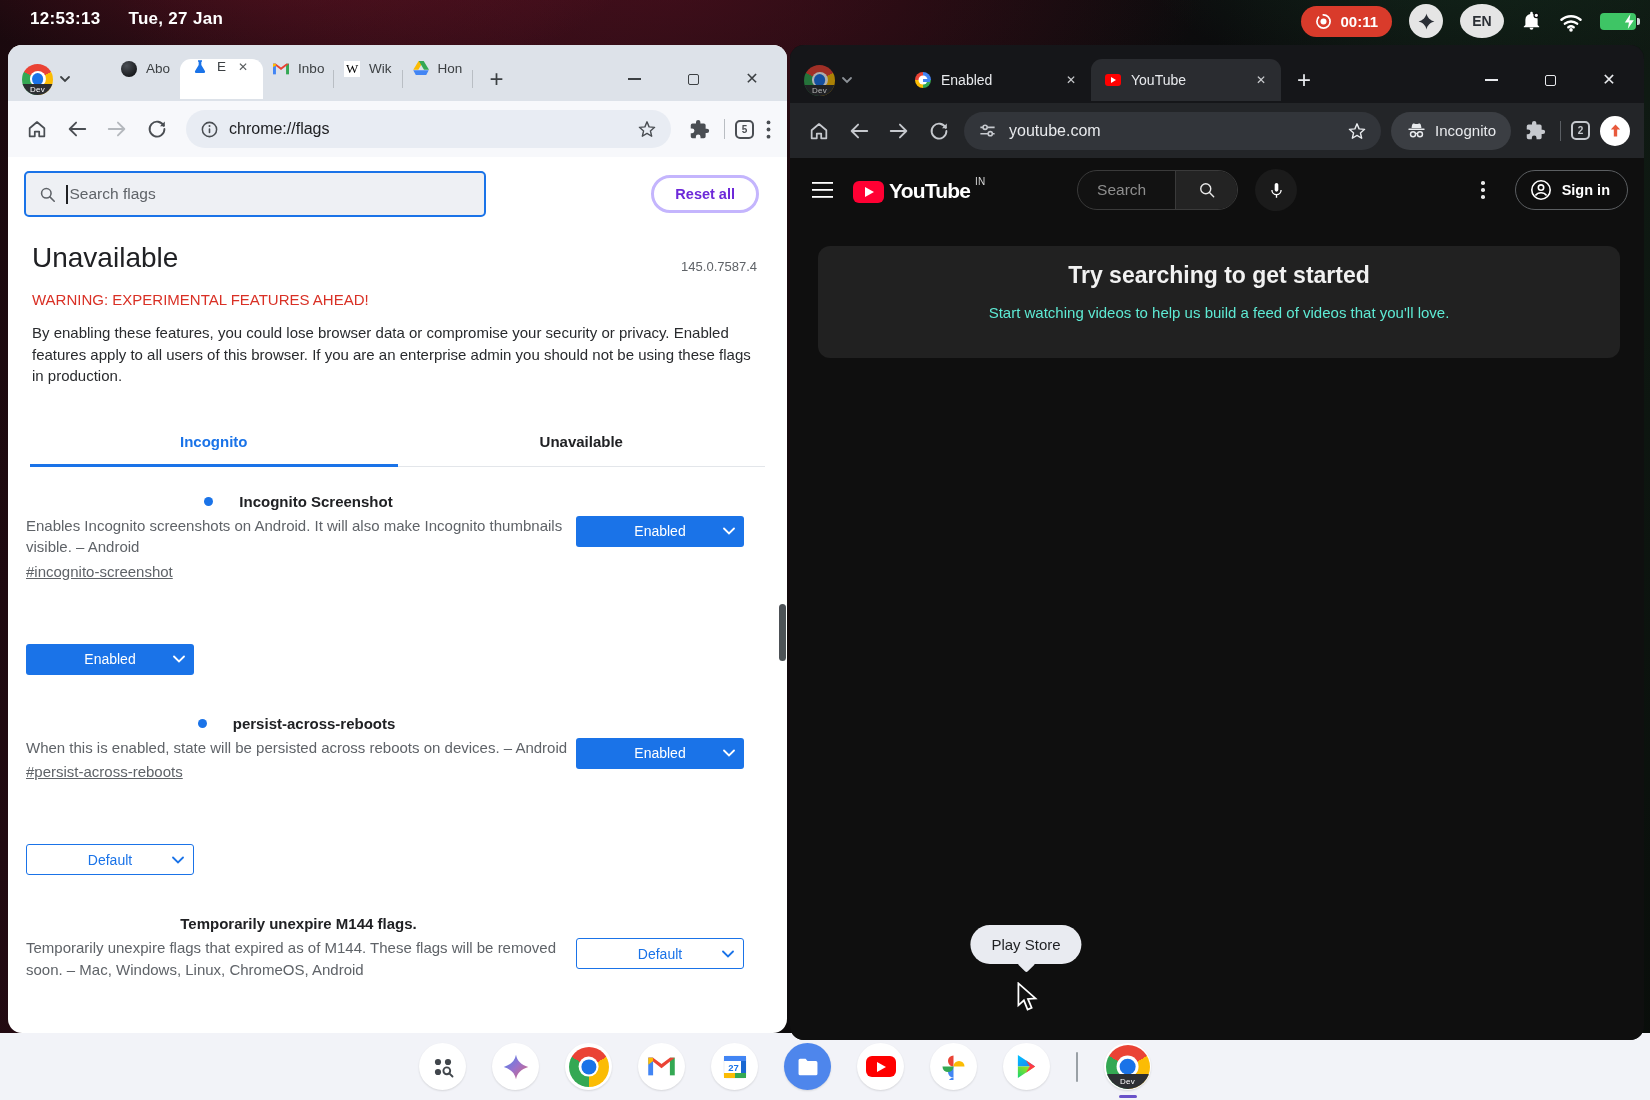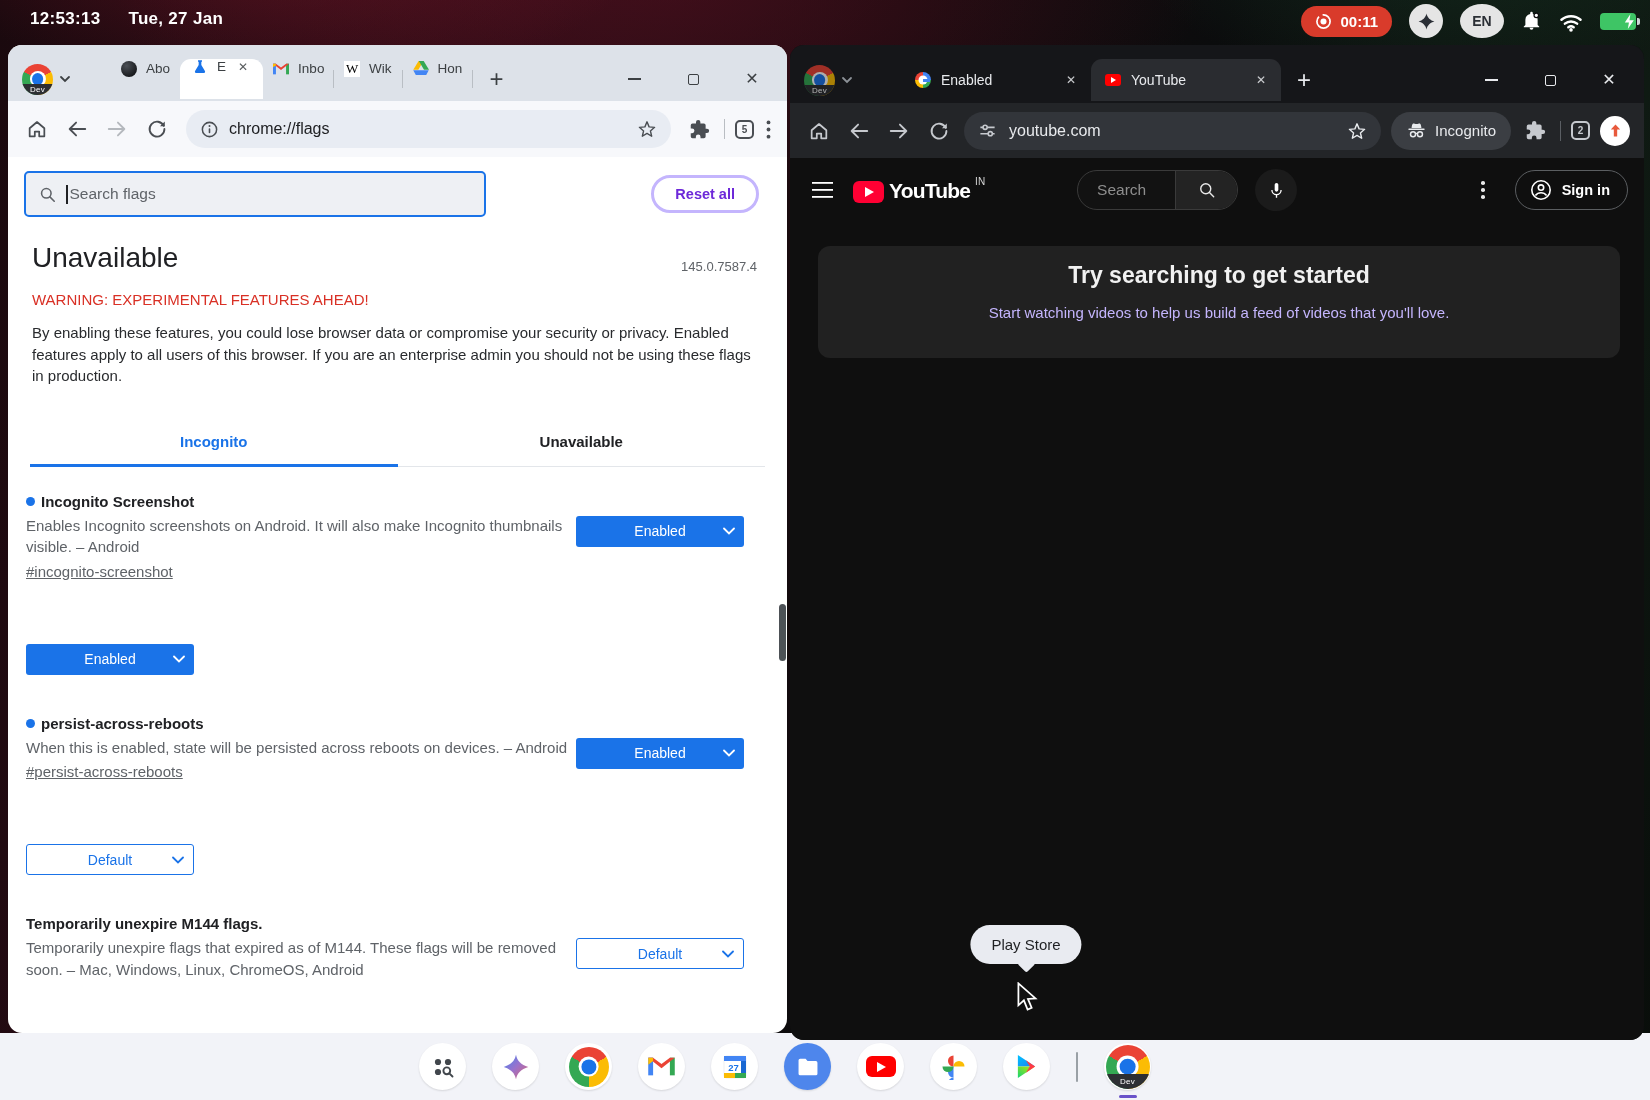--- a/index.html
+++ b/index.html
@@ -75,21 +75,21 @@
   .exp-title { font-size:28px; font-weight:400; color:#202124; }
   .exp-version { font-size:13px; color:#5f6368; margin-right:6px; }
   .warning { margin:17px 8px 0 8px; color:#d93025; font-size:15px; }
   .exp-desc { margin:14px 8px 0 8px; color:#292b2e; font-size:15px; line-height:21.5px; max-width:720px; }
   .flags-tabs { display:flex; margin:30px 6px 0 6px; border-bottom:1px solid #e3e6ea; }
   .flags-tab { flex:1; text-align:center; padding:16px 0 14px 0; font-size:15px; font-weight:600; color:#202124; }
   .flags-tab.active { color:#1a73e8; border-bottom:3px solid #1a73e8; margin-bottom:-1px; }
   .flags-list { padding:26px 6px 0 2px; }
   .flag-row { display:flex; justify-content:space-between; margin-bottom:40px; }
   .flag-info { max-width:545px; }
-  .flag-title-line { display:flex; align-items:center; gap:6px; }
+  .flag-title-line { display:flex; align-items:center; gap:26px;justify-content:center; }
   .flag-dot { width:9px; height:9px; border-radius:50%; background:#1a73e8; flex:none; }
   .flag-title { font-size:15px; font-weight:600; color:#202124; }
   .flag-desc { margin-top:5px; font-size:15px; color:#5f6368; line-height:21.5px; }
   .flag-link { display:inline-block; margin-top:5px; font-size:15px; color:#5f6368; text-decoration:underline; }
   .flag-select { width:168px; height:31px; border-radius:3px; margin-top:23px; margin-right:21px; flex:none;
     display:flex; align-items:center; justify-content:center; gap:0; position:relative; font-size:14px; }
   .flag-select.filled { background:#1a73e8; color:#fff; }
   .flag-select.outlined { background:#fff; color:#1a73e8; border:1px solid #1a73e8; }
   .flag-select svg { position:absolute; right:9px; top:50%; transform:translateY(-50%); }
   .l-scroll-thumb { position:absolute; right:1px; top:447px; width:7px; height:57px; background:#4d5156; border-radius:4px; }
@@ -119,21 +119,21 @@
   .yt-search { display:flex; align-items:center; height:40px; border:1px solid #3a3a3a; border-radius:20px; overflow:hidden; background:#121212; }
   .yt-search .q { width:97px; padding-left:19px; color:#8e8e8e; font-size:15.5px; }
   .yt-search .mag { width:62px; height:100%; background:#232323; border-left:1px solid #3a3a3a; display:flex; align-items:center; justify-content:center; }
   .yt-mic { width:42px; height:42px; border-radius:50%; background:#1b1b1b; display:flex; align-items:center; justify-content:center; margin-left:17px; }
   .yt-right { margin-left:auto; display:flex; align-items:center; gap:26px; }
   .yt-kebab { display:flex; flex-direction:column; gap:3.5px; padding:4px; }
   .yt-kebab i { width:3.6px; height:3.6px; border-radius:50%; background:#e8e8e8; }
   .yt-signin { display:flex; align-items:center; gap:9px; height:40px; padding:0 17px 0 13px; border:1px solid #5b5e61; border-radius:20px; color:#fff; font-size:14.5px; font-weight:600; }
   .yt-empty-card { margin:24px 24px 0 28px; height:112px; background:#212121; border-radius:12px; text-align:center; padding-top:16px; }
   .yt-empty-title { color:#f1f1f1; font-size:23px; font-weight:700; }
-  .yt-empty-sub { color:#c4b5fd; font-size:15px; margin-top:15px; }
+  .yt-empty-sub { color:#5eead4; font-size:15px; margin-top:15px; }
 
   
   .dock { position:absolute; left:0; bottom:0; width:100%; height:67px; background:#f2f3f8; z-index:1; }
   .dock-row { position:absolute; left:50%; top:10px; transform:translateX(calc(-50% - 40px)); display:flex; align-items:center; gap:26px; }
   .dock-item { width:47px; height:47px; position:relative; }
   .dock-bubble { width:47px; height:47px; border-radius:50%; background:#fff; display:flex; align-items:center; justify-content:center; box-shadow:0 1px 2px rgba(0,0,0,.12); }
   .dock-sep { width:2px; height:30px; background:#9aa0a6; border-radius:1px; }
   .run-dot { position:absolute; left:50%; bottom:-8px; transform:translateX(-50%); width:18px; height:3px; border-radius:2px; background:#6a52c9; }
   .files-circle { width:47px; height:47px; border-radius:50%; background:#4e86ec; display:flex; align-items:center; justify-content:center; box-shadow:0 1px 2px rgba(0,0,0,.12); }
   .yt-dock-badge { width:30px; height:21px; background:#f00; border-radius:6px; display:flex; align-items:center; justify-content:center; }

